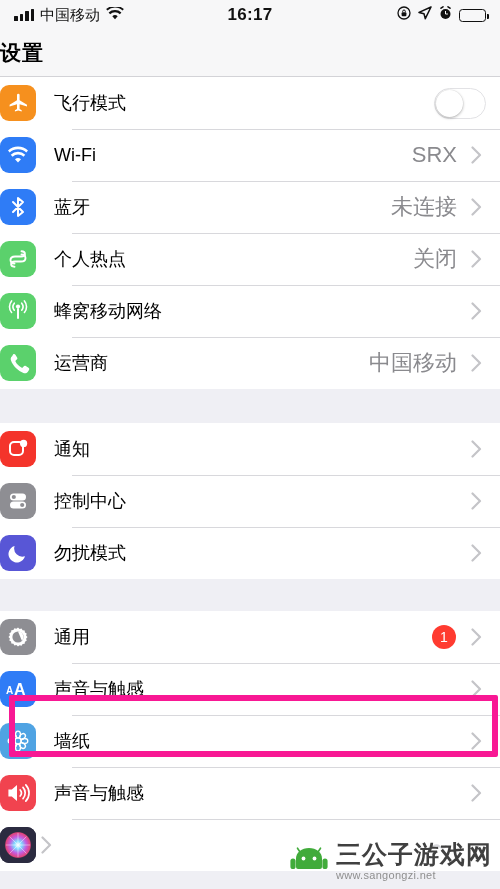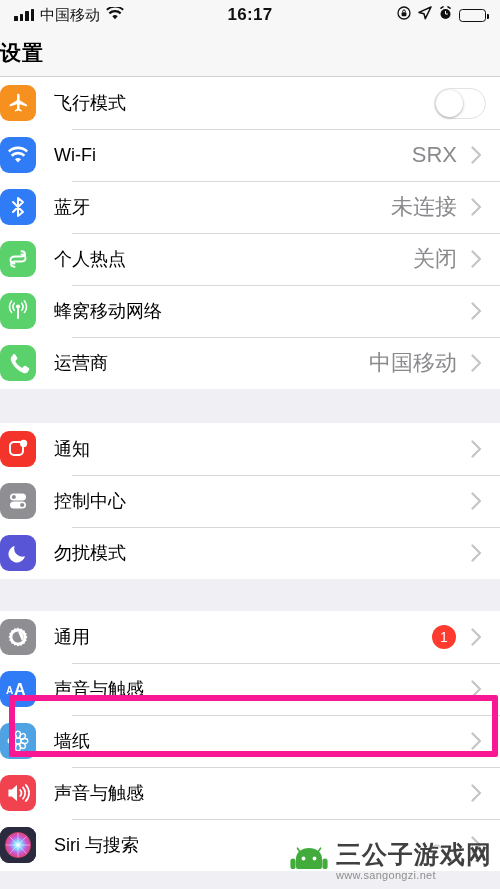--- a/index.html
+++ b/index.html
@@ -447,21 +447,20 @@
                 <stop offset="58%" stop-color="#C45BE0"></stop>
                 <stop offset="85%" stop-color="#E0457E"></stop>
                 <stop offset="100%" stop-color="#2B2B40"></stop>
               </radialGradient>
             </defs>
             <rect width="36" height="36" fill="#2B2B40"></rect>
             <circle cx="18" cy="18" r="13" fill="url(#siriGrad)"></circle>
             <path d="M18 6v24M6 18h24M9.5 9.5l17 17M26.5 9.5l-17 17" stroke="#ffffff" stroke-width="1" opacity=".45"></path>
           </svg>
         </span>
-        <span class="label">Siri 与搜索</span>
 
         <span class="chev">
           <svg width="11" height="18" viewBox="0 0 11 18">
               <path d="M1.5 1.5 9 9l-7.5 7.5" fill="none" stroke="#C4C4C8" stroke-width="2.2" stroke-linecap="round" stroke-linejoin="round"></path>
             </svg>
         </span>
       </div>
     </div>
   </div>
 

